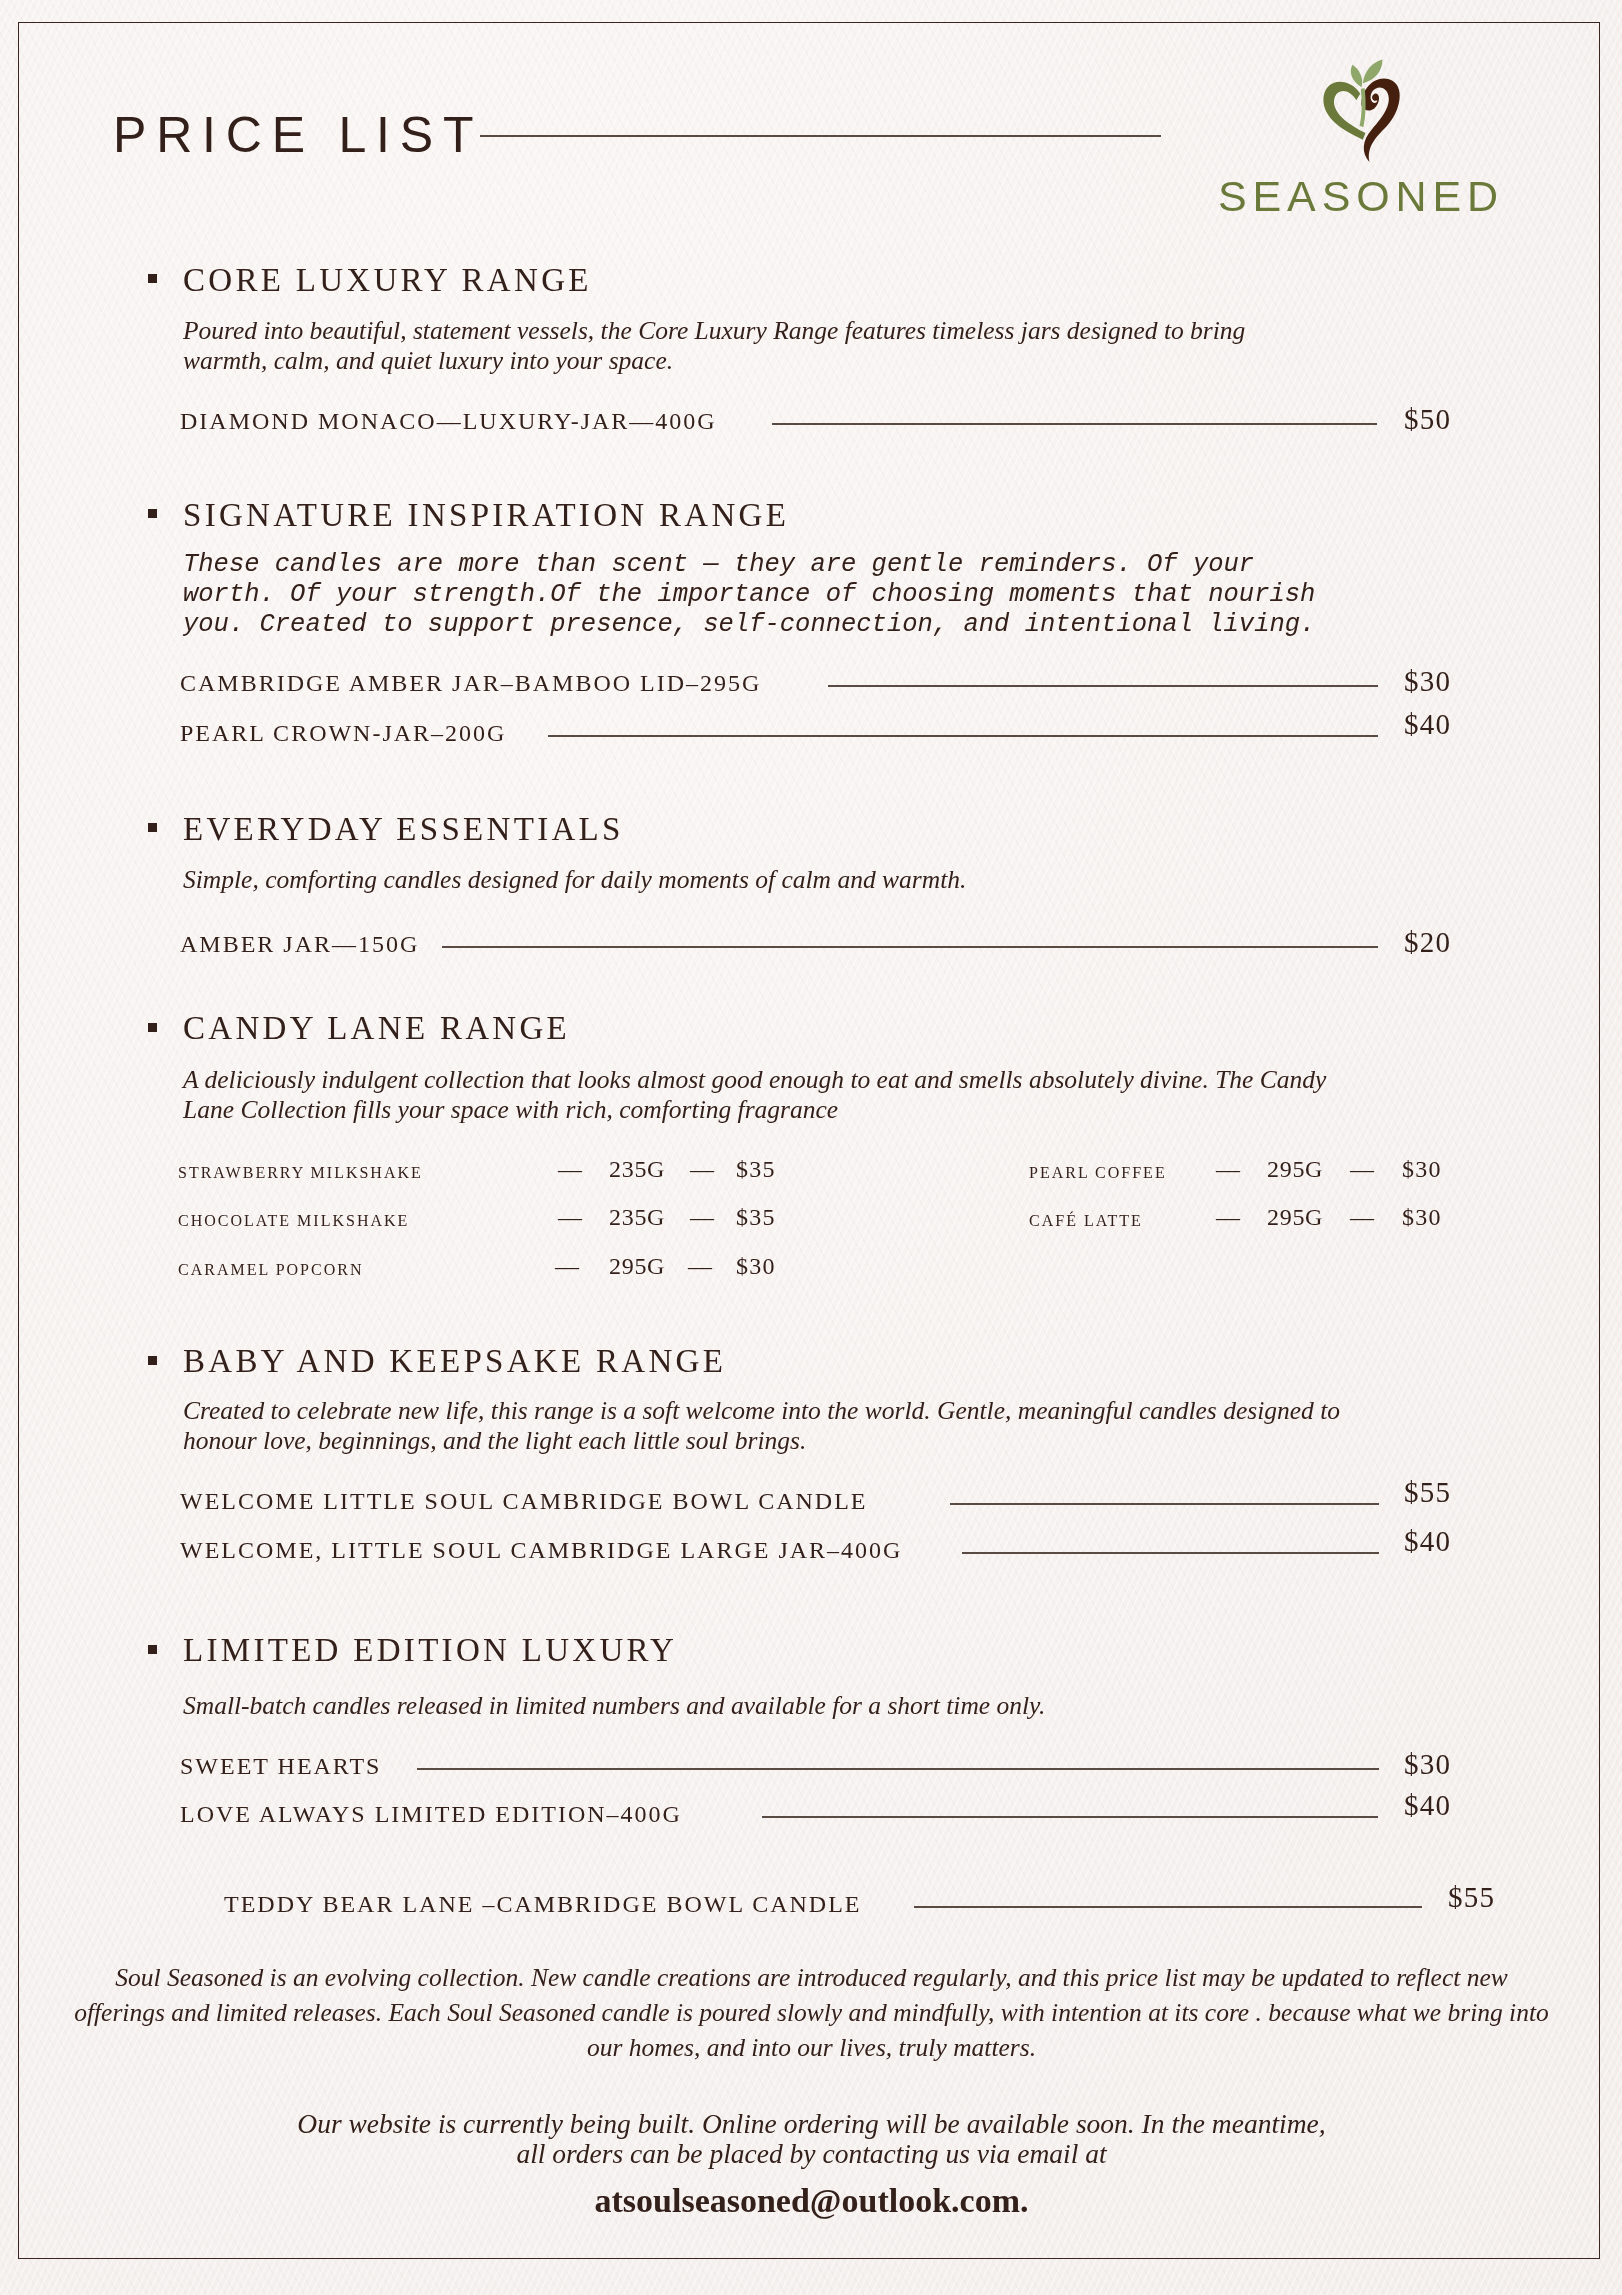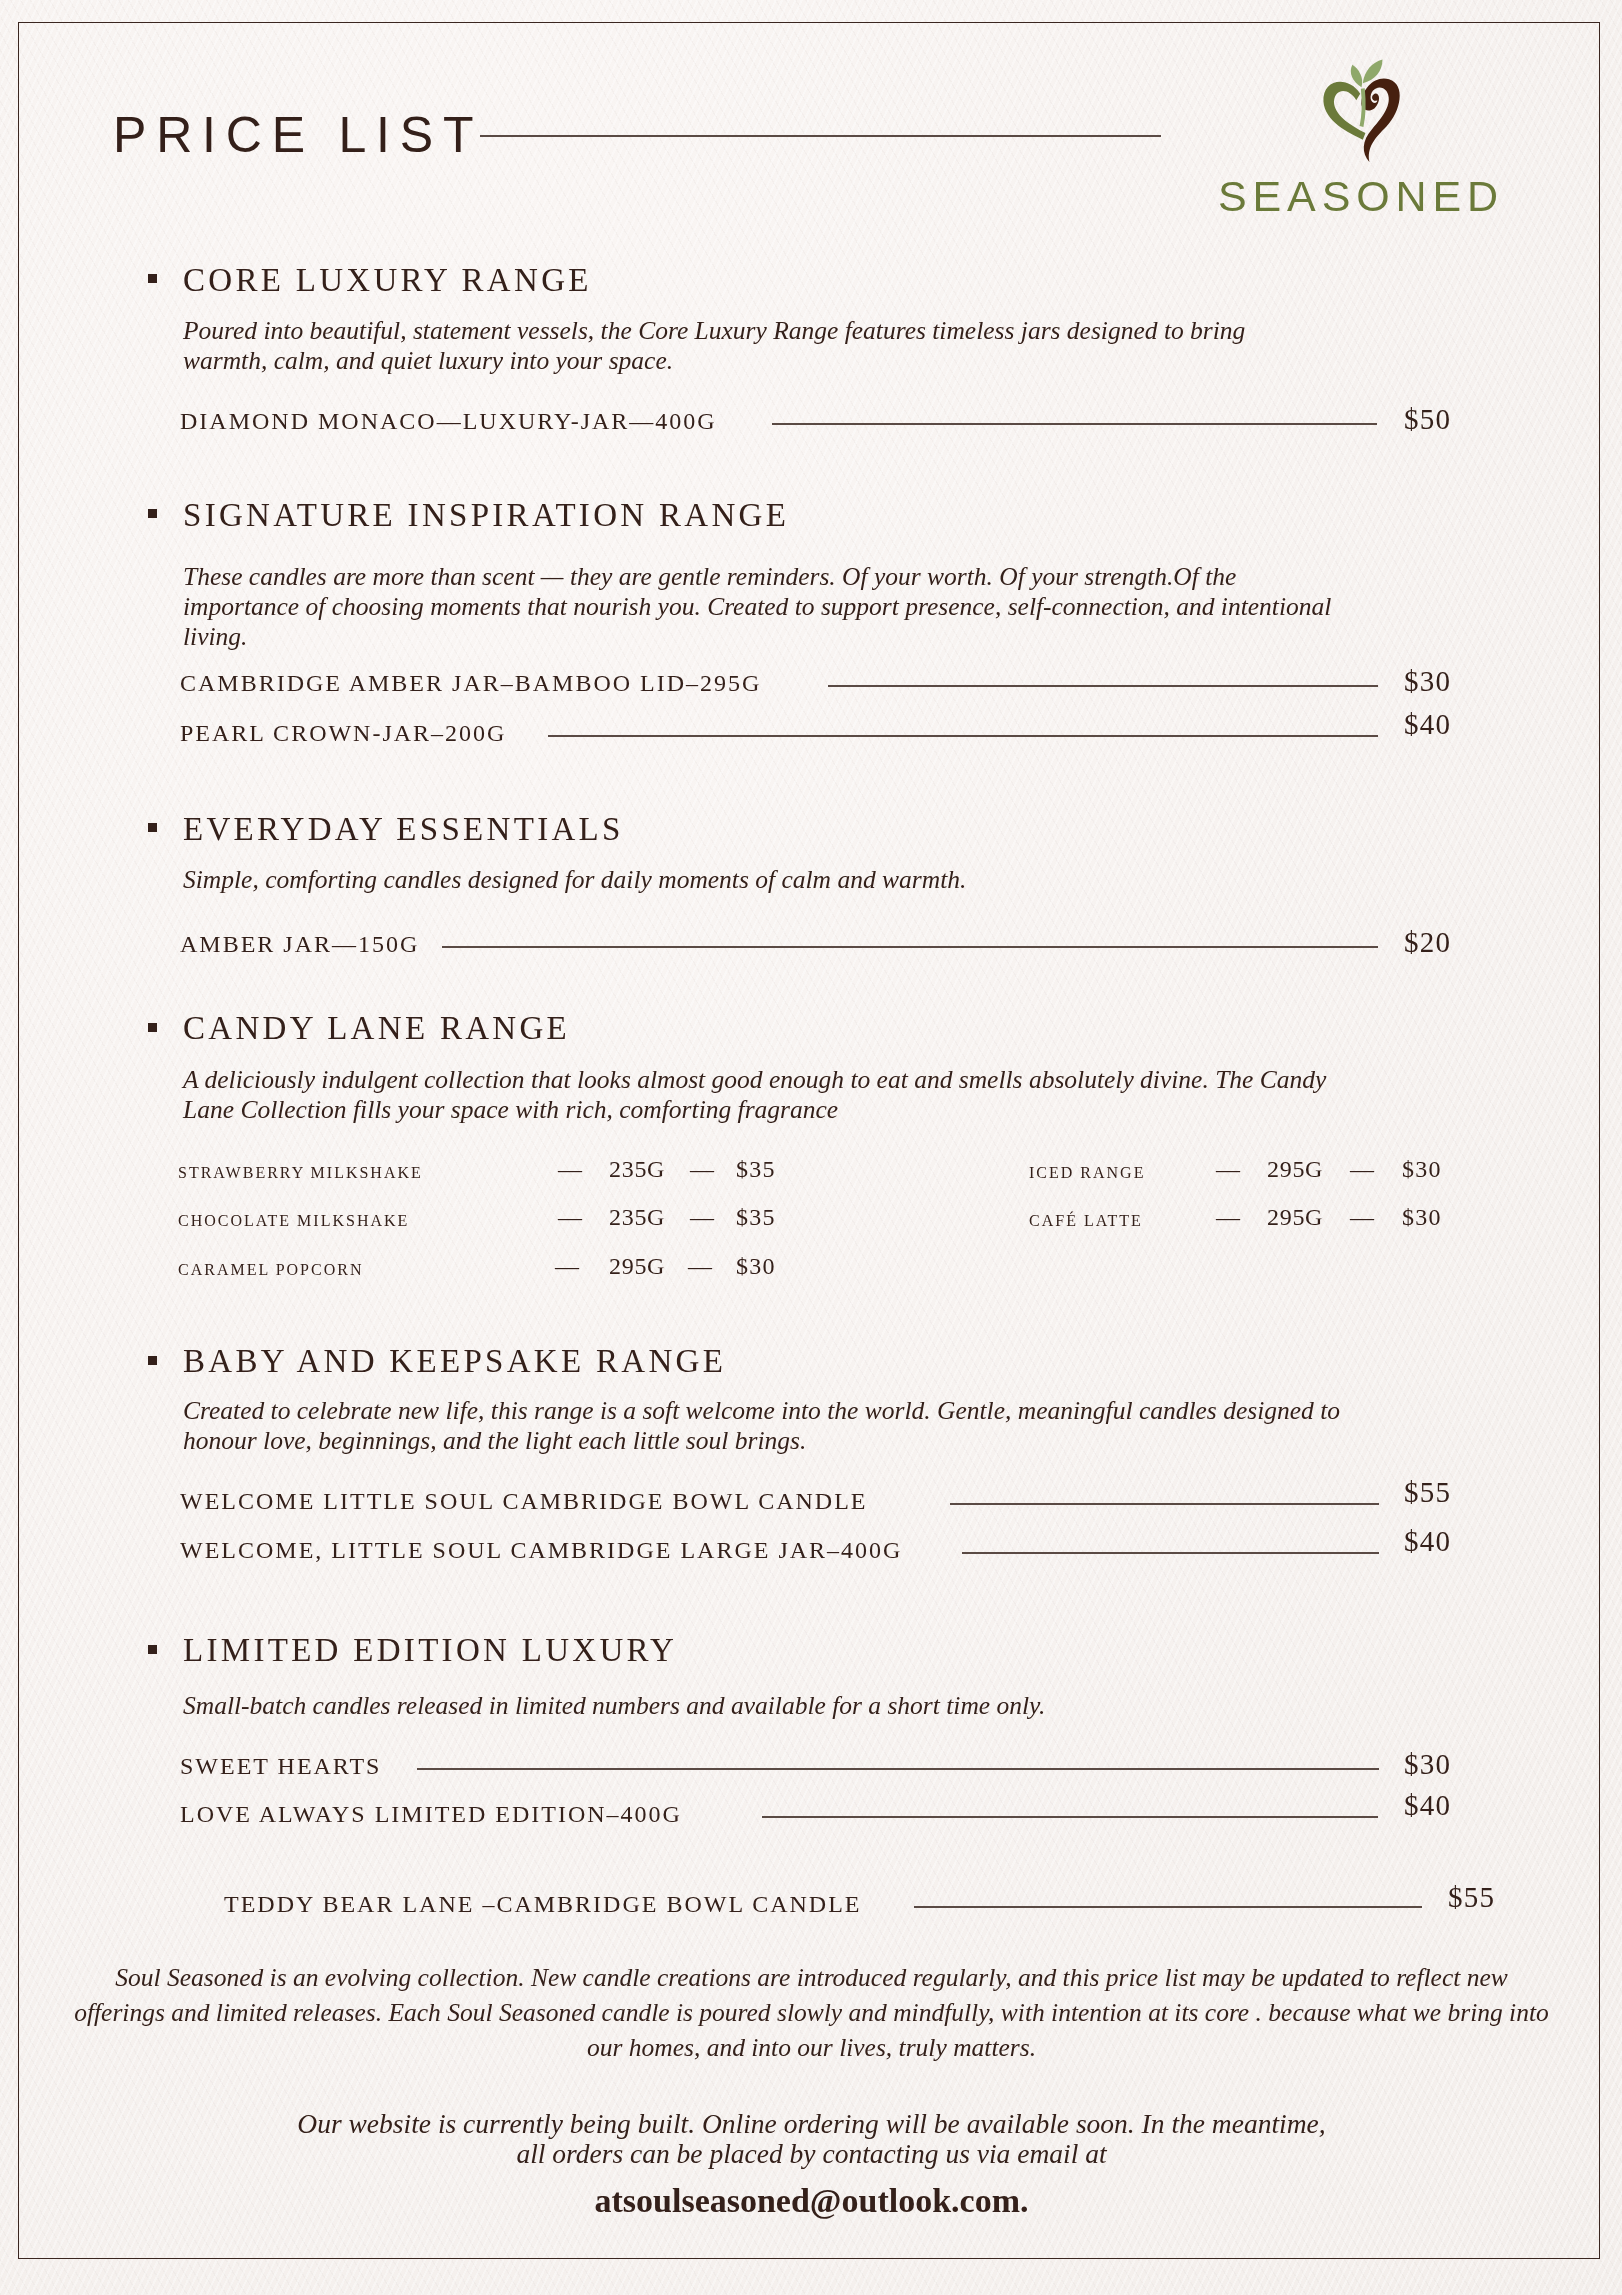--- a/index.html
+++ b/index.html
@@ -116,21 +116,21 @@
   <div class="item" style="top:400px;">
     <span class="item-name">DIAMOND MONACO—LUXURY-JAR—400G</span>
     <div class="item-line" style="left:592px;width:605px;"></div>
     <span class="item-price">$50</span>
   </div>
 </div>
 
 <div class="section" style="top:0;">
   <div class="bullet" style="top:509px;"></div>
   <div class="sec-heading" style="top:499px;">SIGNATURE INSPIRATION RANGE</div>
-  <div class="sec-desc" style="top:562px;width:1152px;">These candles are more than scent — they are gentle reminders. Of your worth. Of your strength.Of the importance of choosing moments that nourish you. Created to support presence, self-connection, and intentional living.</div>
+  <div class="sec-desc" style="top:550px;width:1152px;font-family:Liberation Mono, monospace;">These candles are more than scent — they are gentle reminders. Of your worth. Of your strength.Of the importance of choosing moments that nourish you. Created to support presence, self-connection, and intentional living.</div>
   <div class="item" style="top:662px;">
     <span class="item-name">CAMBRIDGE AMBER JAR–BAMBOO LID–295G</span>
     <div class="item-line" style="left:648px;width:550px;"></div>
     <span class="item-price">$30</span>
   </div>
   <div class="item" style="top:712px;">
     <span class="item-name">PEARL CROWN-JAR–200G</span>
     <div class="item-line" style="left:368px;width:830px;"></div>
     <span class="item-price" style="bottom:6.5px;">$40</span>
   </div>
@@ -168,21 +168,21 @@
   </div>
   <div class="candy-row" style="left:178px;top:1245px;width:622px;">
     <span class="candy-name" style="left:0;">CARAMEL POPCORN</span>
     <span class="candy-dash" style="left:377px;">—</span>
     <span class="candy-weight" style="left:431px;">295G</span>
     <span class="candy-dash" style="left:510px;">—</span>
     <span class="candy-price" style="left:558px;">$30</span>
   </div>
 
   <div class="candy-row" style="left:1029px;top:1148px;width:432px;">
-    <span class="candy-name" style="left:0;">ICED RANGE</span>
+    <span class="candy-name" style="left:0;">PEARL COFFEE</span>
     <span class="candy-dash" style="left:187px;">—</span>
     <span class="candy-weight" style="left:238px;">295G</span>
     <span class="candy-dash" style="left:321px;">—</span>
     <span class="candy-price" style="left:373px;">$30</span>
   </div>
   <div class="candy-row" style="left:1029px;top:1196px;width:432px;">
     <span class="candy-name" style="left:0;">CAFÉ LATTE</span>
     <span class="candy-dash" style="left:187px;">—</span>
     <span class="candy-weight" style="left:238px;">295G</span>
     <span class="candy-dash" style="left:321px;">—</span>

